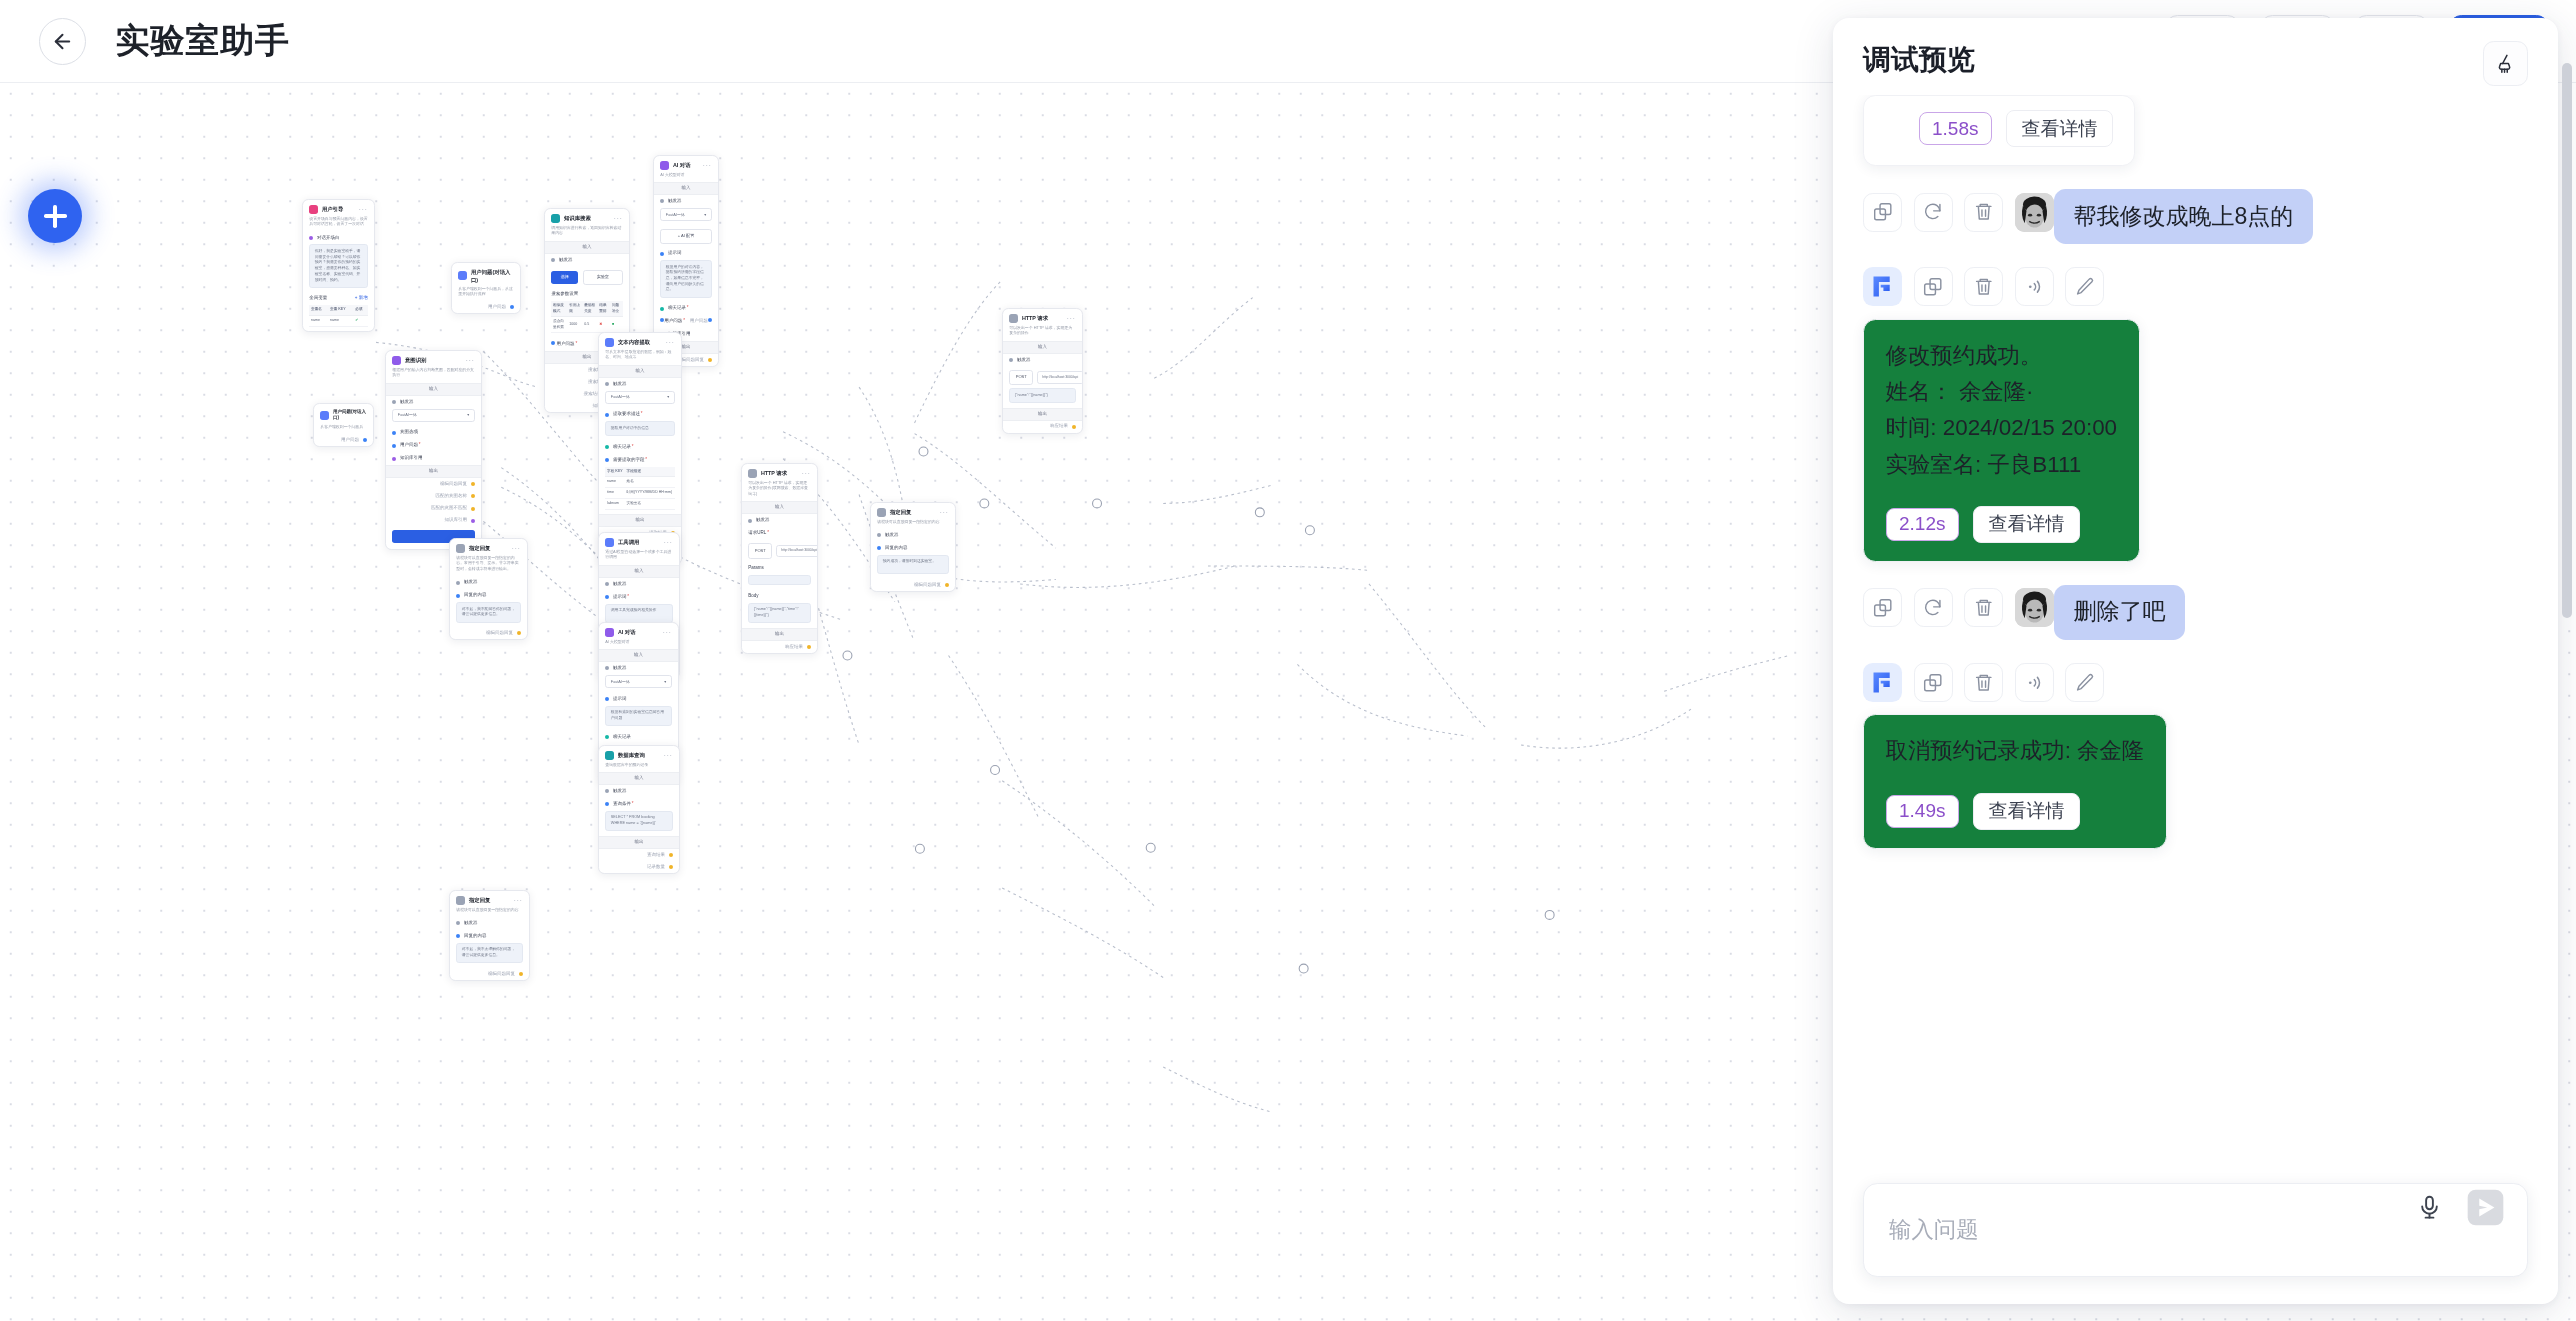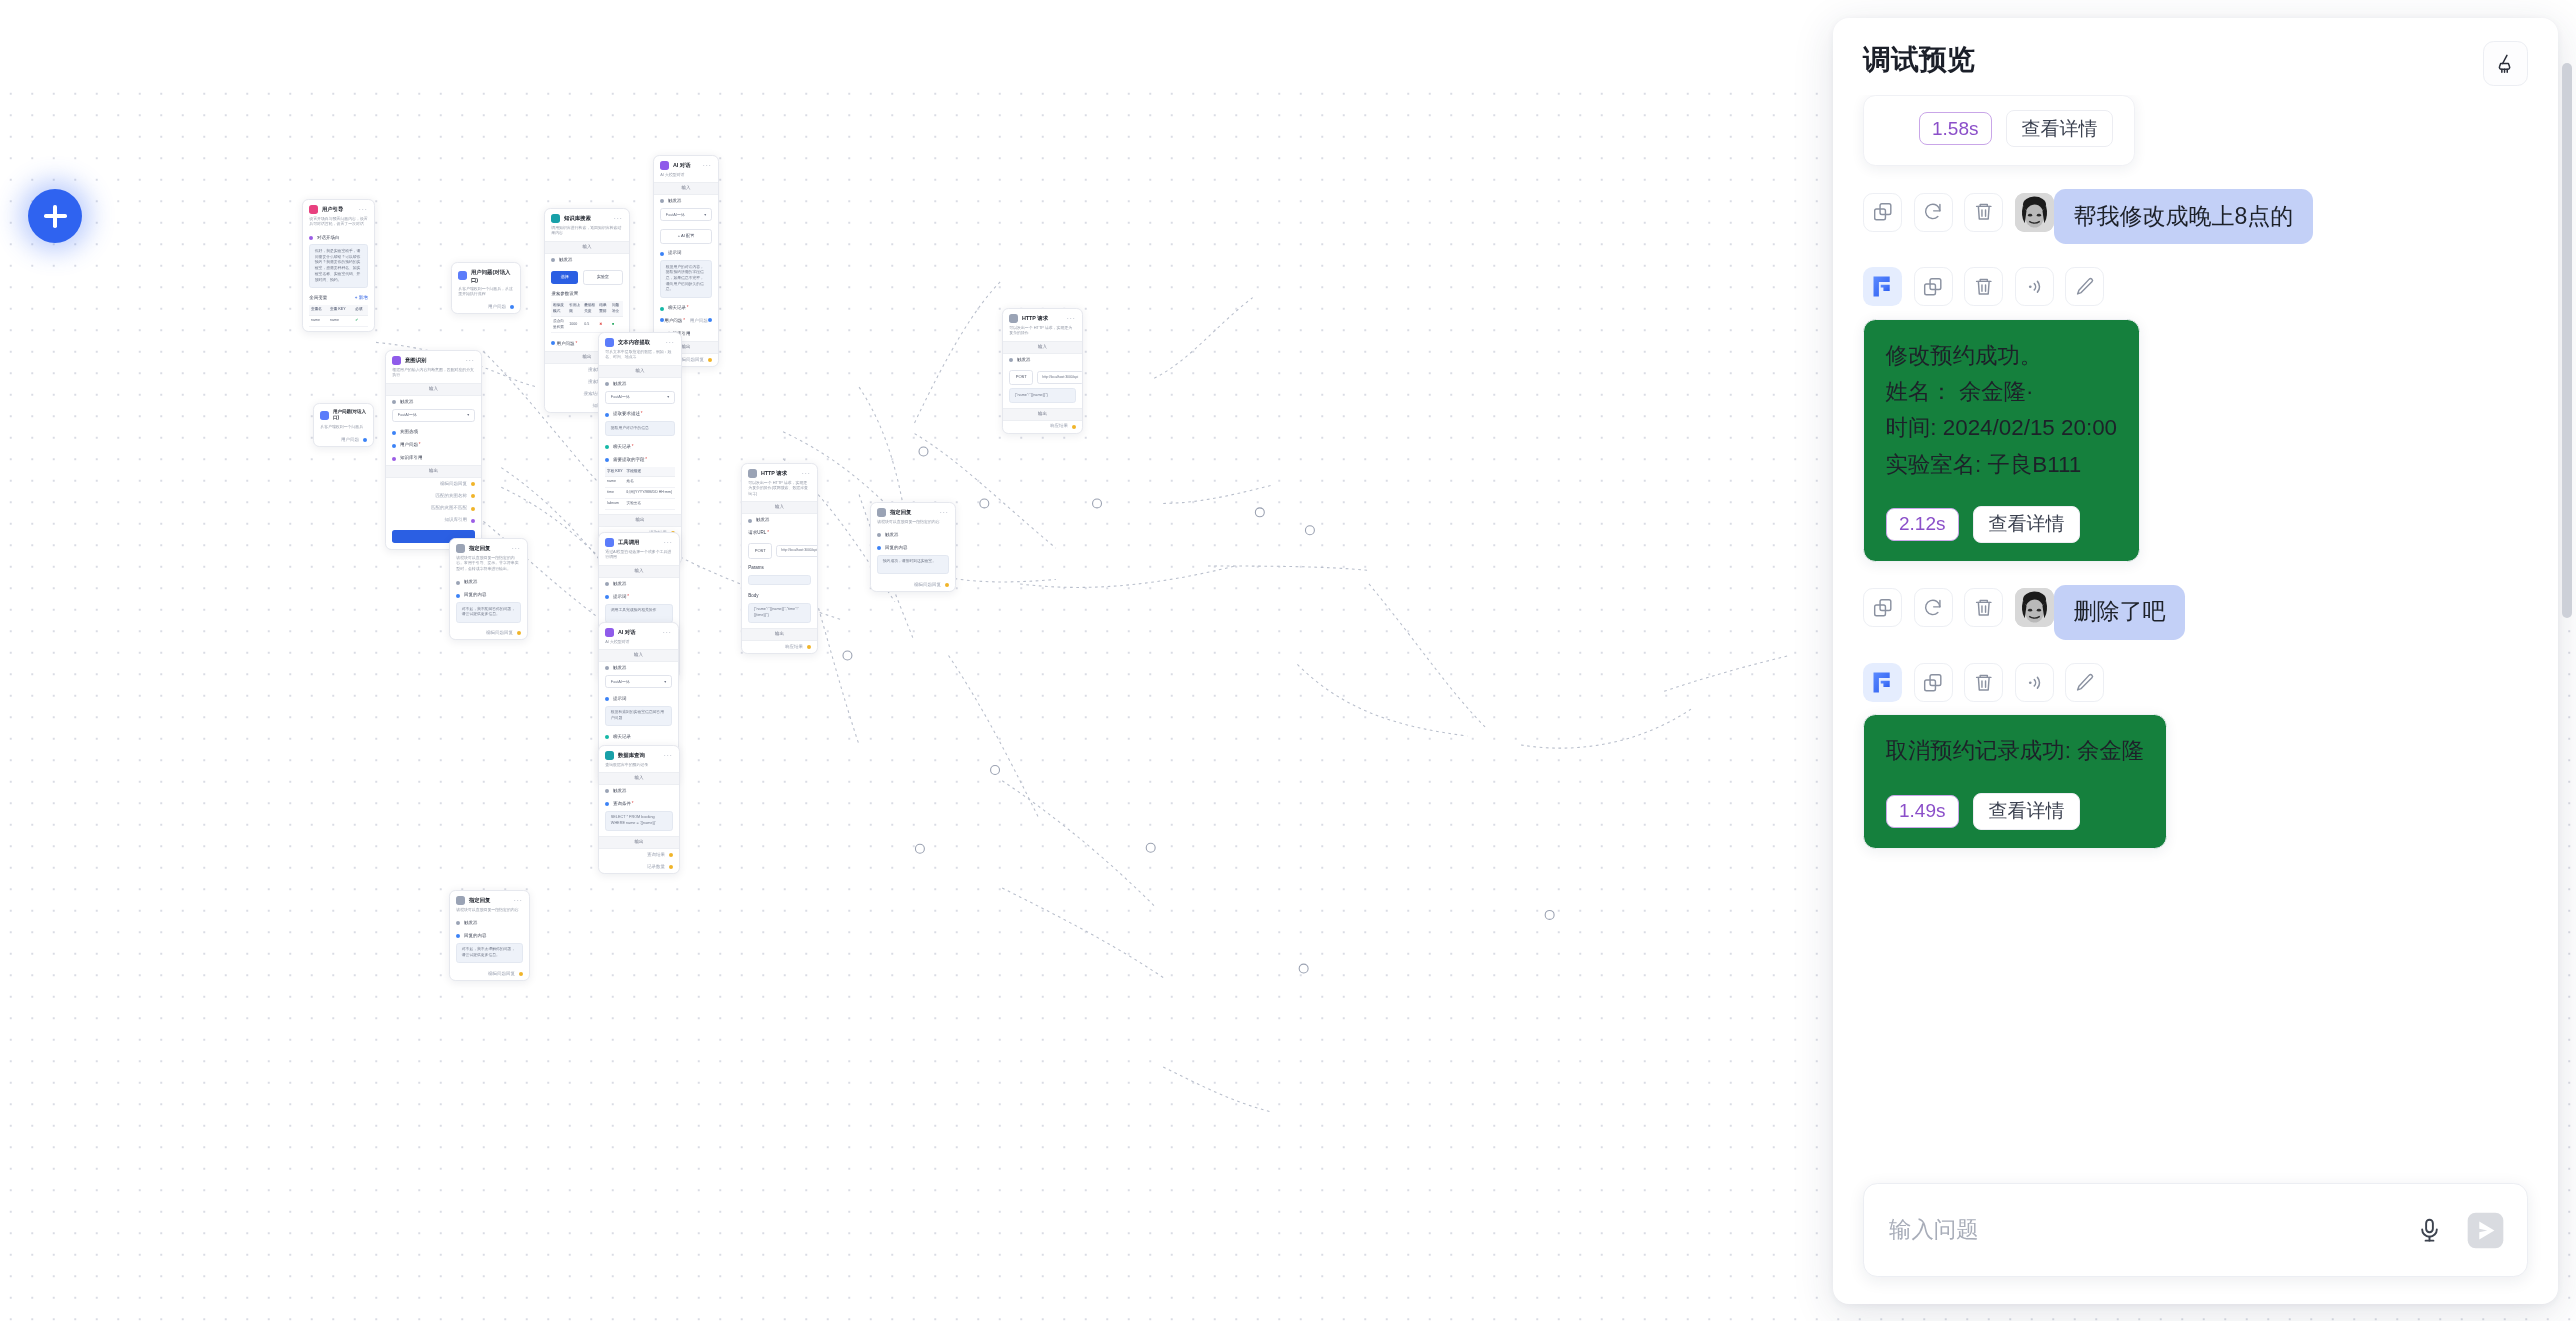--- a/index.html
+++ b/index.html
@@ -194,21 +194,21 @@
     background:#fff; border-radius:12.5px; border:0.9px solid #f0f1f5;
     box-shadow:0 2.7px 12.5px rgba(30,40,70,.07);
     padding:0 21.5px 18px 21.5px; display:inline-block; margin-bottom:23px;
   }
 
   
   .composer-wrap { flex:0 0 auto; padding:12.5px 30px 27px 30px; }
   .composer {
     background:#fff; border:0.9px solid #eceef3; border-radius:14.3px;
     box-shadow:0 3.6px 16px rgba(30,40,70,.08);
-    height:94px; display:flex; align-items:center; padding:0 18px 0 25px;
+    height:94px; display:flex; padding:0 18px 0 25px;
   }
   .composer-input {
     flex:1; border:none; outline:none; font-size:22.4px; color:#1d2129;
     font-family:"Liberation Sans","DejaVu Sans",sans-serif; background:transparent;
   }
   .composer-input::placeholder { color:#a8adb9; }
   .mic-btn, .send-btn {
     width:47px; height:47px; display:flex; align-items:center; justify-content:center;
     cursor:pointer; flex:0 0 auto;
   }
@@ -763,20 +763,35 @@
       <div class="ta" style="min-height:12.5px;">{"name":"{{name}}"}</div>
       <div class="band">输出</div>
       <div class="port-out">
           <span class="lbl ghost">响应结果</span>
           <span class="dot y"></span>
         </div>
     </div>
 
   </div>
 
+  <div class="topbar">
+    <div class="back-btn">
+      <svg viewBox="0 0 24 24" fill="none" stroke="#2b2f3a" stroke-width="2.1" stroke-linecap="round" stroke-linejoin="round">
+        <line x1="19" y1="12" x2="5" y2="12"></line>
+          <polyline points="12,19 5,12 12,5"></polyline>
+      </svg>
+    </div>
+    <div class="app-title">实验室助手</div>
+    <div class="topbar-right">
+      <div class="tb-btn"></div>
+      <div class="tb-btn"></div>
+      <div class="tb-btn"></div>
+      <div class="tb-btn primary"></div>
+    </div>
+  </div>
 
   <div class="panel">
 
     <div class="panel-head">
       <div class="panel-title">调试预览</div>
       <div class="clear-btn">
         <svg viewBox="0 0 24 24" fill="none" stroke="#2b2f3a" stroke-width="1.6" stroke-linecap="round" stroke-linejoin="round">
           <path d="M13.5 3.5 9 12"></path>
           <path d="M7 12h8l1.2 3.2a2 2 0 0 1-1.9 2.8H7.7a2 2 0 0 1-1.9-2.8L7 12z"></path>
           <path d="M8.2 18v3M11 18v3M13.8 18v3"></path>

